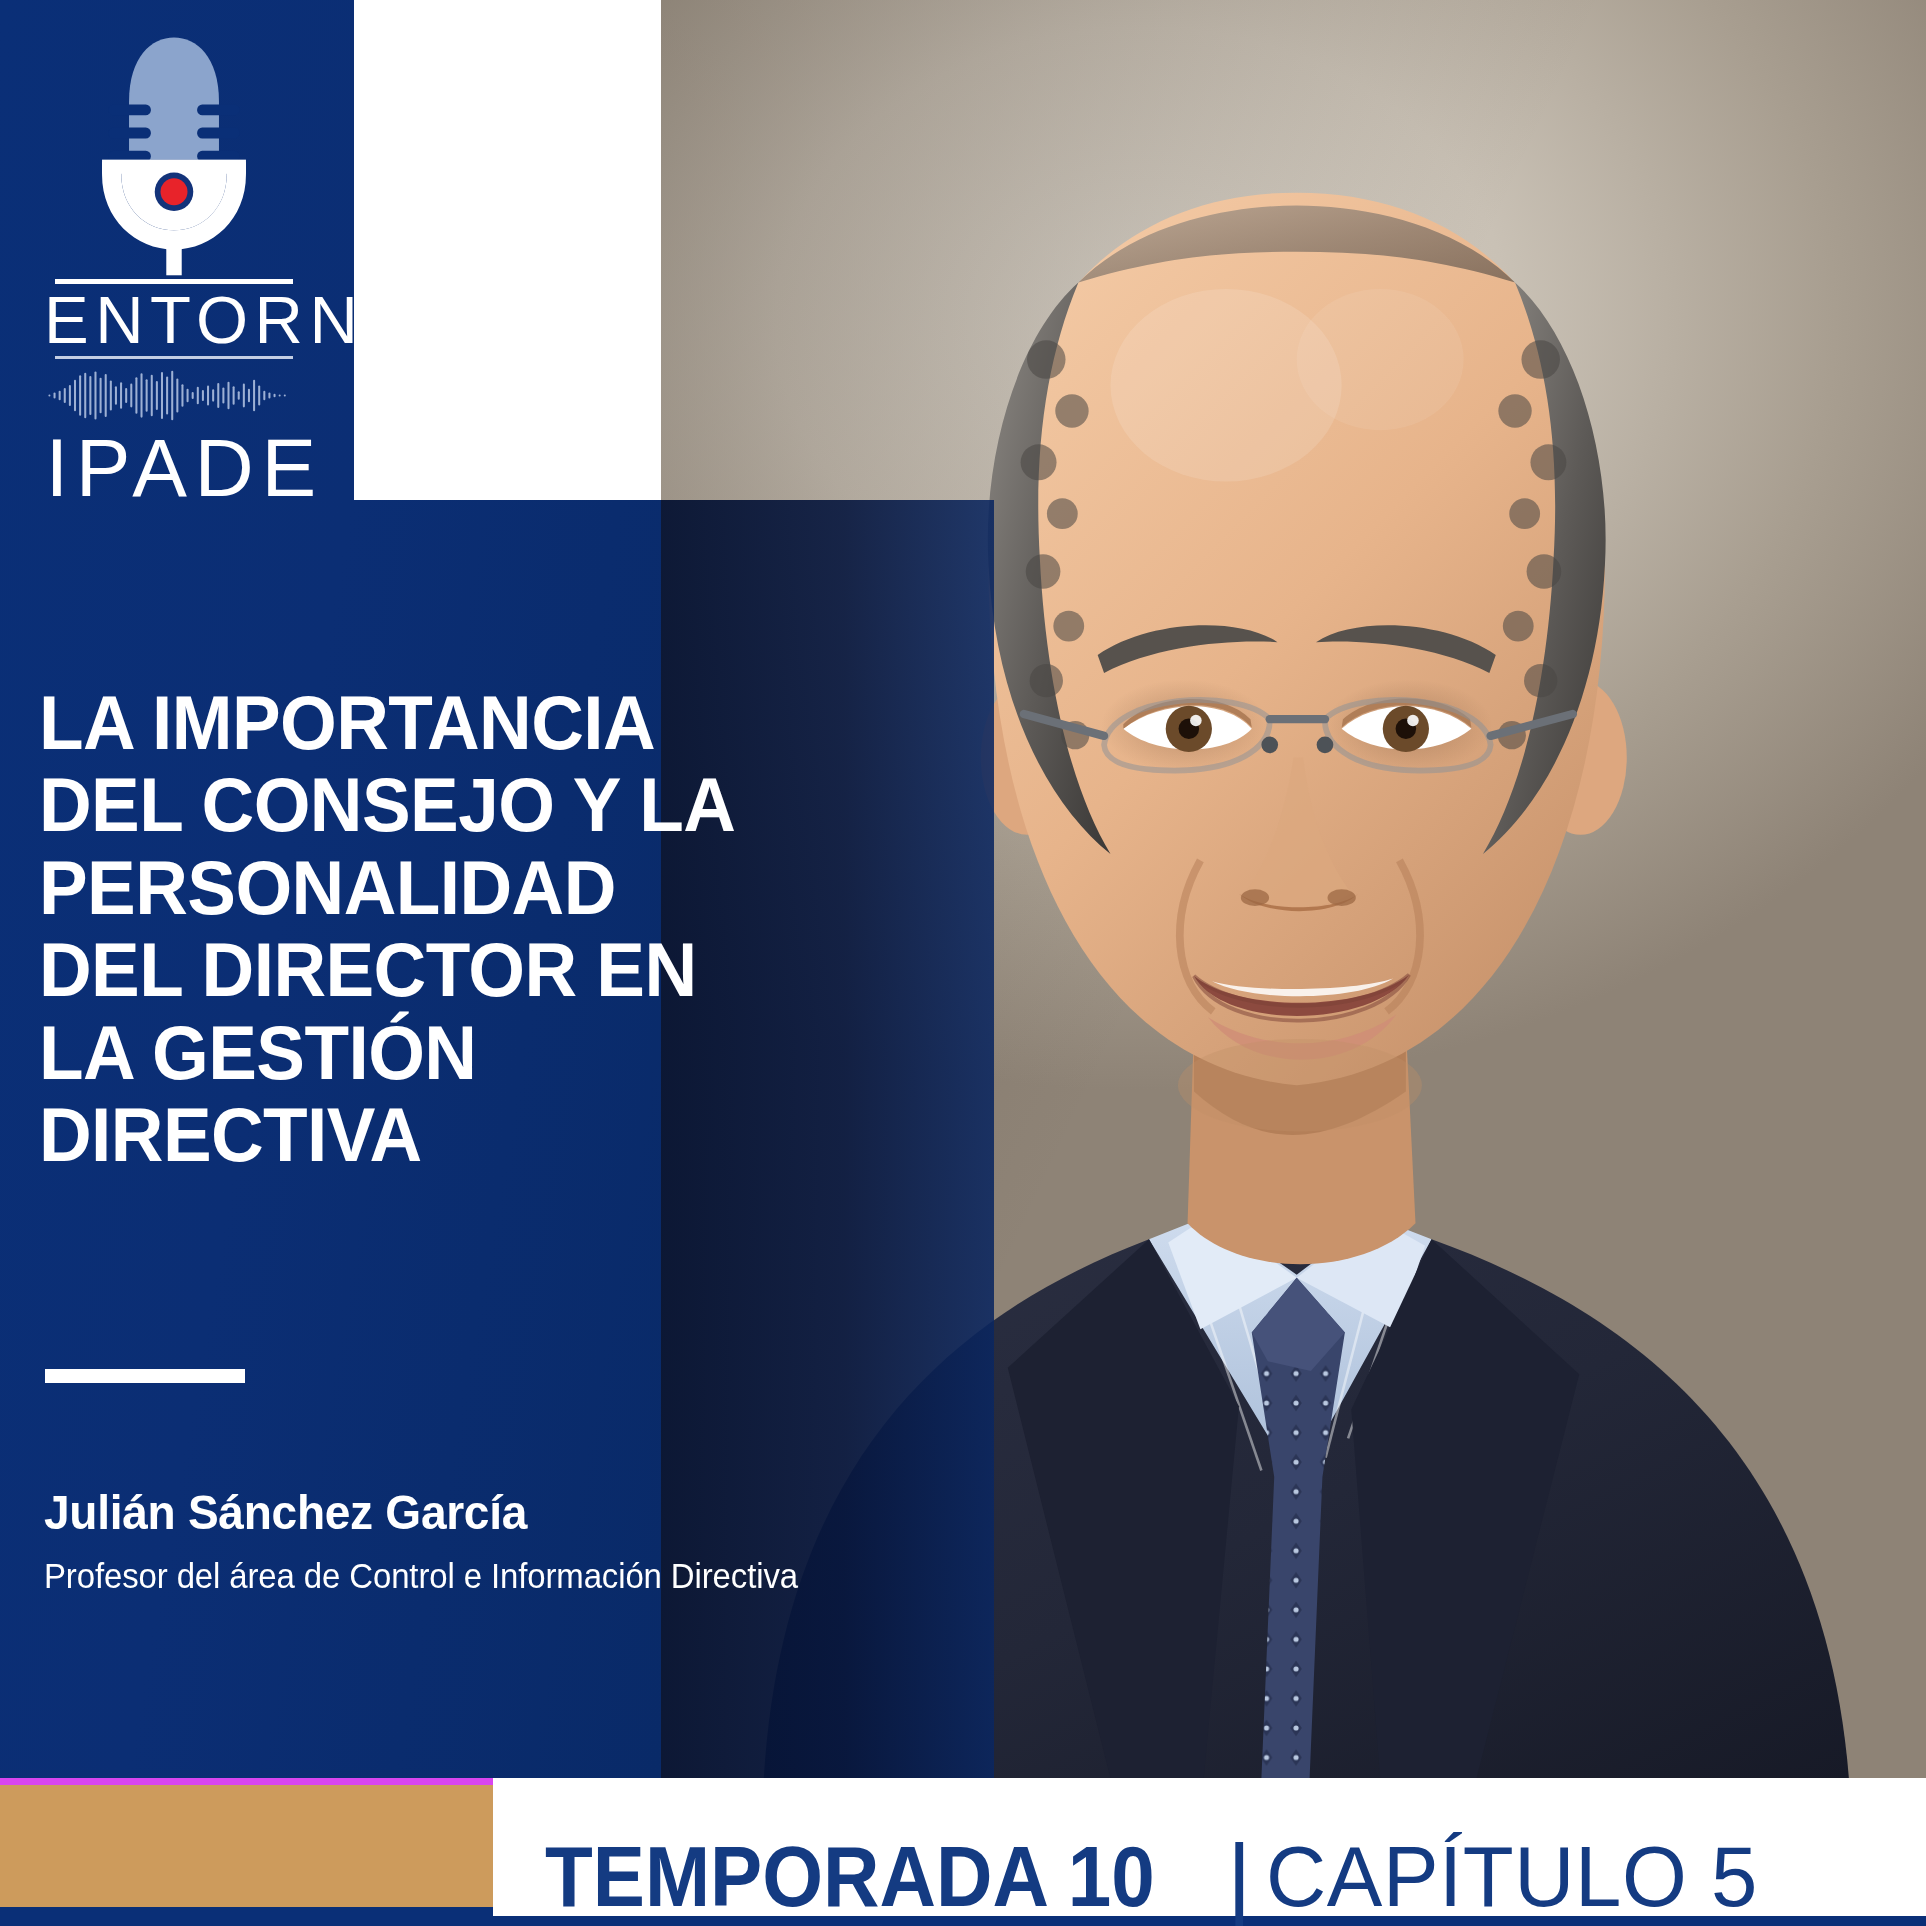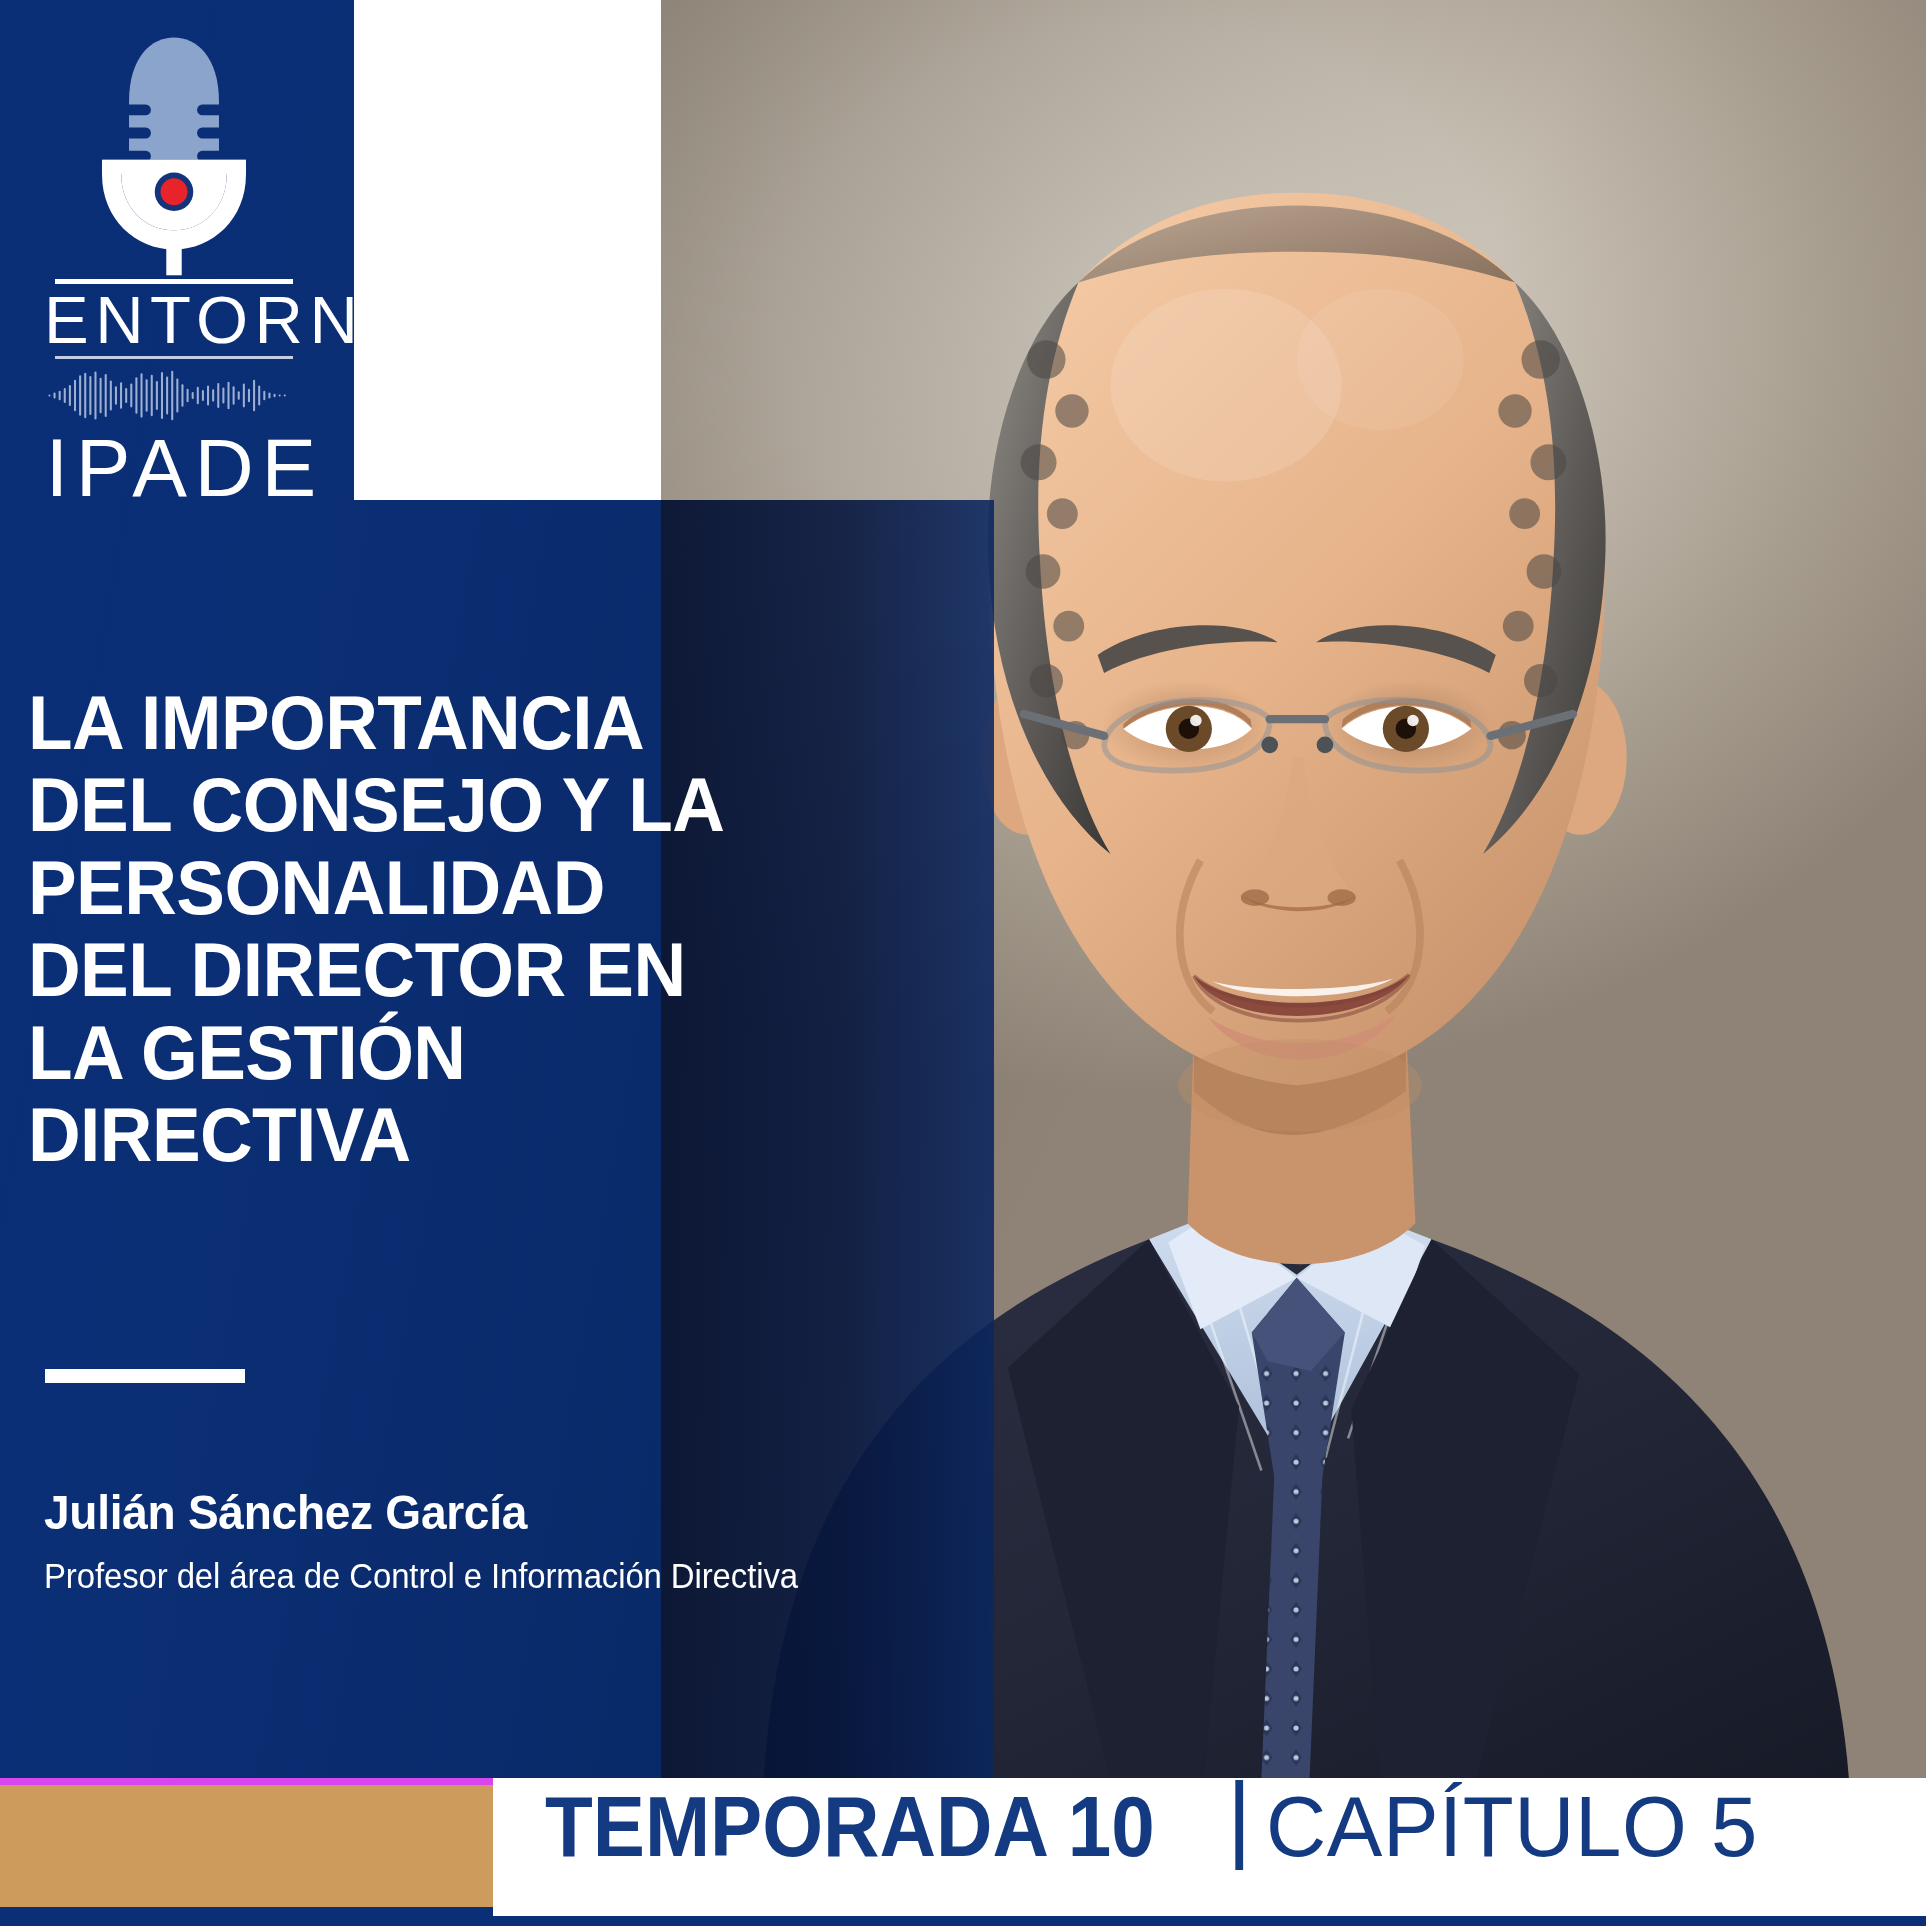--- a/index.html
+++ b/index.html
@@ -54,21 +54,21 @@
     width:270px; padding-left:5.1px;
     font-family:"Liberation Sans", sans-serif;
   }
   .wave { display:block; margin:9px 0 3.9px 6.4px; width:257px; height:55px; }
   .logo-ipade {
     font-size:82px; letter-spacing:7.7px; color:#ffffff;
     font-weight:400; line-height:1; text-align:left; width:270px; padding-left:6.4px;
   }
 
   
-  .title-block { position:absolute; left:28px; top:682px; width:899px; z-index:7; }
+  .title-block { position:absolute; left:39px; top:682px; width:899px; z-index:7; }
   .title-line {
     color:#ffffff; font-weight:bold; font-size:76px; line-height:1.085;
     letter-spacing:-0.6px; text-transform:uppercase;
     font-family:"Liberation Sans Narrow","Liberation Sans", sans-serif;
     transform:scaleX(.96); transform-origin:left center;
     white-space:nowrap;
   }
 
   
   .divider { position:absolute; left:45px; top:1369px; width:200px; height:14px; background:#ffffff; z-index:7; }
@@ -84,21 +84,21 @@
   }
 
   
   .bottom-white { position:absolute; left:493px; top:1778px; width:1433px; height:148px; background:#ffffff; z-index:5; }
   .bottom-gold  { position:absolute; left:0;    top:1785px; width:493px; height:122px; background:#cd9b5c; z-index:6; }
   .bottom-blue-strip { position:absolute; left:0; top:1907px; width:493px; height:19px; background:#0a2f77; z-index:7; }
   .bottom-hairline { position:absolute; left:493px; top:1916px; width:1433px; height:10.3px; background:#0a2f77; z-index:7; }
 
   .episode-bar {
     position:absolute; left:526px; top:1778px; width:1361px; height:148px;
-    display:flex; align-items:flex-start; justify-content:flex-start; z-index:8;
+    display:flex; align-items:flex-end; justify-content:flex-start; z-index:8;
     padding-left:19px;
   }
   .ep-season {
     color:#143b82; font-weight:bold; font-size:85px; letter-spacing:0px;
     transform:scaleX(.92); transform-origin:left center;
     font-family:"Liberation Sans Narrow","Liberation Sans", sans-serif;
   }
   .ep-sep {
     color:#143b82; font-weight:300; font-size:96px; margin:0 14px 0 19px;
     line-height:.9; position:relative; top:-3.9px;

